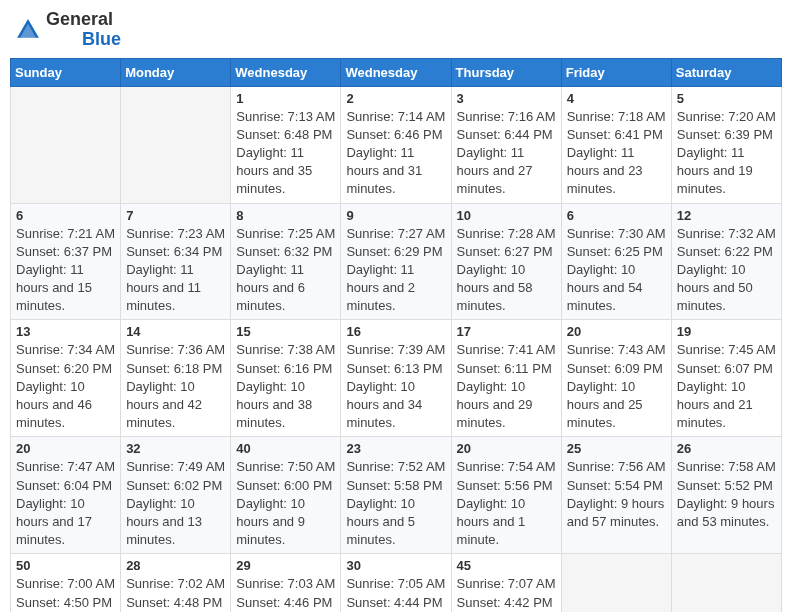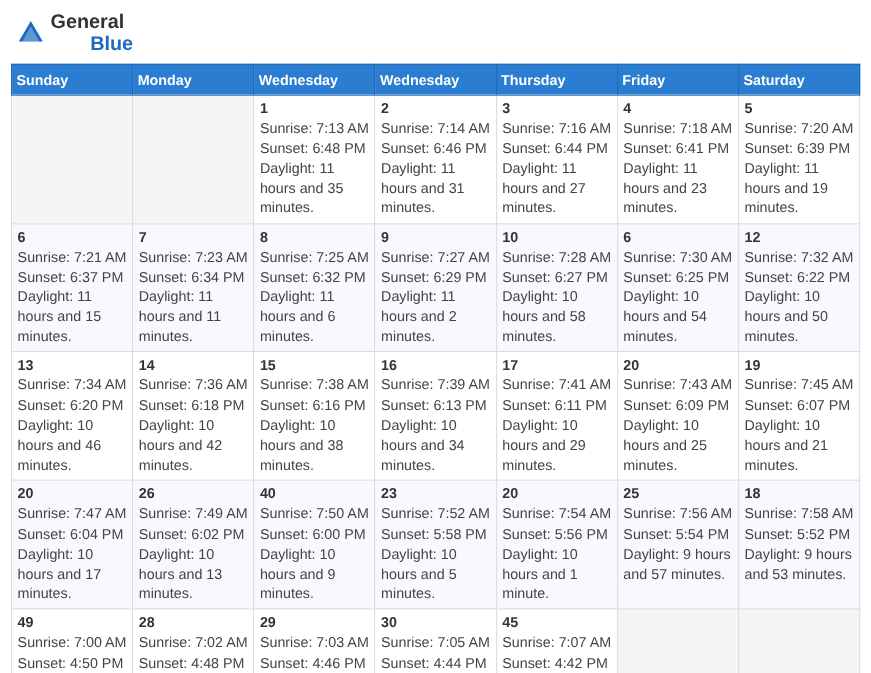--- a/index.html
+++ b/index.html
@@ -201,47 +201,47 @@
           <span class="day-number">19</span>
           <div class="cell-info">Sunrise: 7:45 AM<br>Sunset: 6:07 PM<br>Daylight: 10 hours and 21 minutes.</div>
         </td>
       </tr>
       <tr>
         <td>
           <span class="day-number">20</span>
           <div class="cell-info">Sunrise: 7:47 AM<br>Sunset: 6:04 PM<br>Daylight: 10 hours and 17 minutes.</div>
         </td>
         <td>
-          <span class="day-number">26</span>
+          <span class="day-number">32</span>
           <div class="cell-info">Sunrise: 7:49 AM<br>Sunset: 6:02 PM<br>Daylight: 10 hours and 13 minutes.</div>
         </td>
         <td>
           <span class="day-number">40</span>
           <div class="cell-info">Sunrise: 7:50 AM<br>Sunset: 6:00 PM<br>Daylight: 10 hours and 9 minutes.</div>
         </td>
         <td>
           <span class="day-number">23</span>
           <div class="cell-info">Sunrise: 7:52 AM<br>Sunset: 5:58 PM<br>Daylight: 10 hours and 5 minutes.</div>
         </td>
         <td>
           <span class="day-number">20</span>
           <div class="cell-info">Sunrise: 7:54 AM<br>Sunset: 5:56 PM<br>Daylight: 10 hours and 1 minute.</div>
         </td>
         <td>
           <span class="day-number">25</span>
           <div class="cell-info">Sunrise: 7:56 AM<br>Sunset: 5:54 PM<br>Daylight: 9 hours and 57 minutes.</div>
         </td>
         <td>
-          <span class="day-number">18</span>
+          <span class="day-number">26</span>
           <div class="cell-info">Sunrise: 7:58 AM<br>Sunset: 5:52 PM<br>Daylight: 9 hours and 53 minutes.</div>
         </td>
       </tr>
       <tr>
         <td>
-          <span class="day-number">49</span>
+          <span class="day-number">50</span>
           <div class="cell-info">Sunrise: 7:00 AM<br>Sunset: 4:50 PM<br>Daylight: 9 hours and 49 minutes.</div>
         </td>
         <td>
           <span class="day-number">28</span>
           <div class="cell-info">Sunrise: 7:02 AM<br>Sunset: 4:48 PM<br>Daylight: 9 hours and 45 minutes.</div>
         </td>
         <td>
           <span class="day-number">29</span>
           <div class="cell-info">Sunrise: 7:03 AM<br>Sunset: 4:46 PM<br>Daylight: 9 hours and 42 minutes.</div>
         </td>

